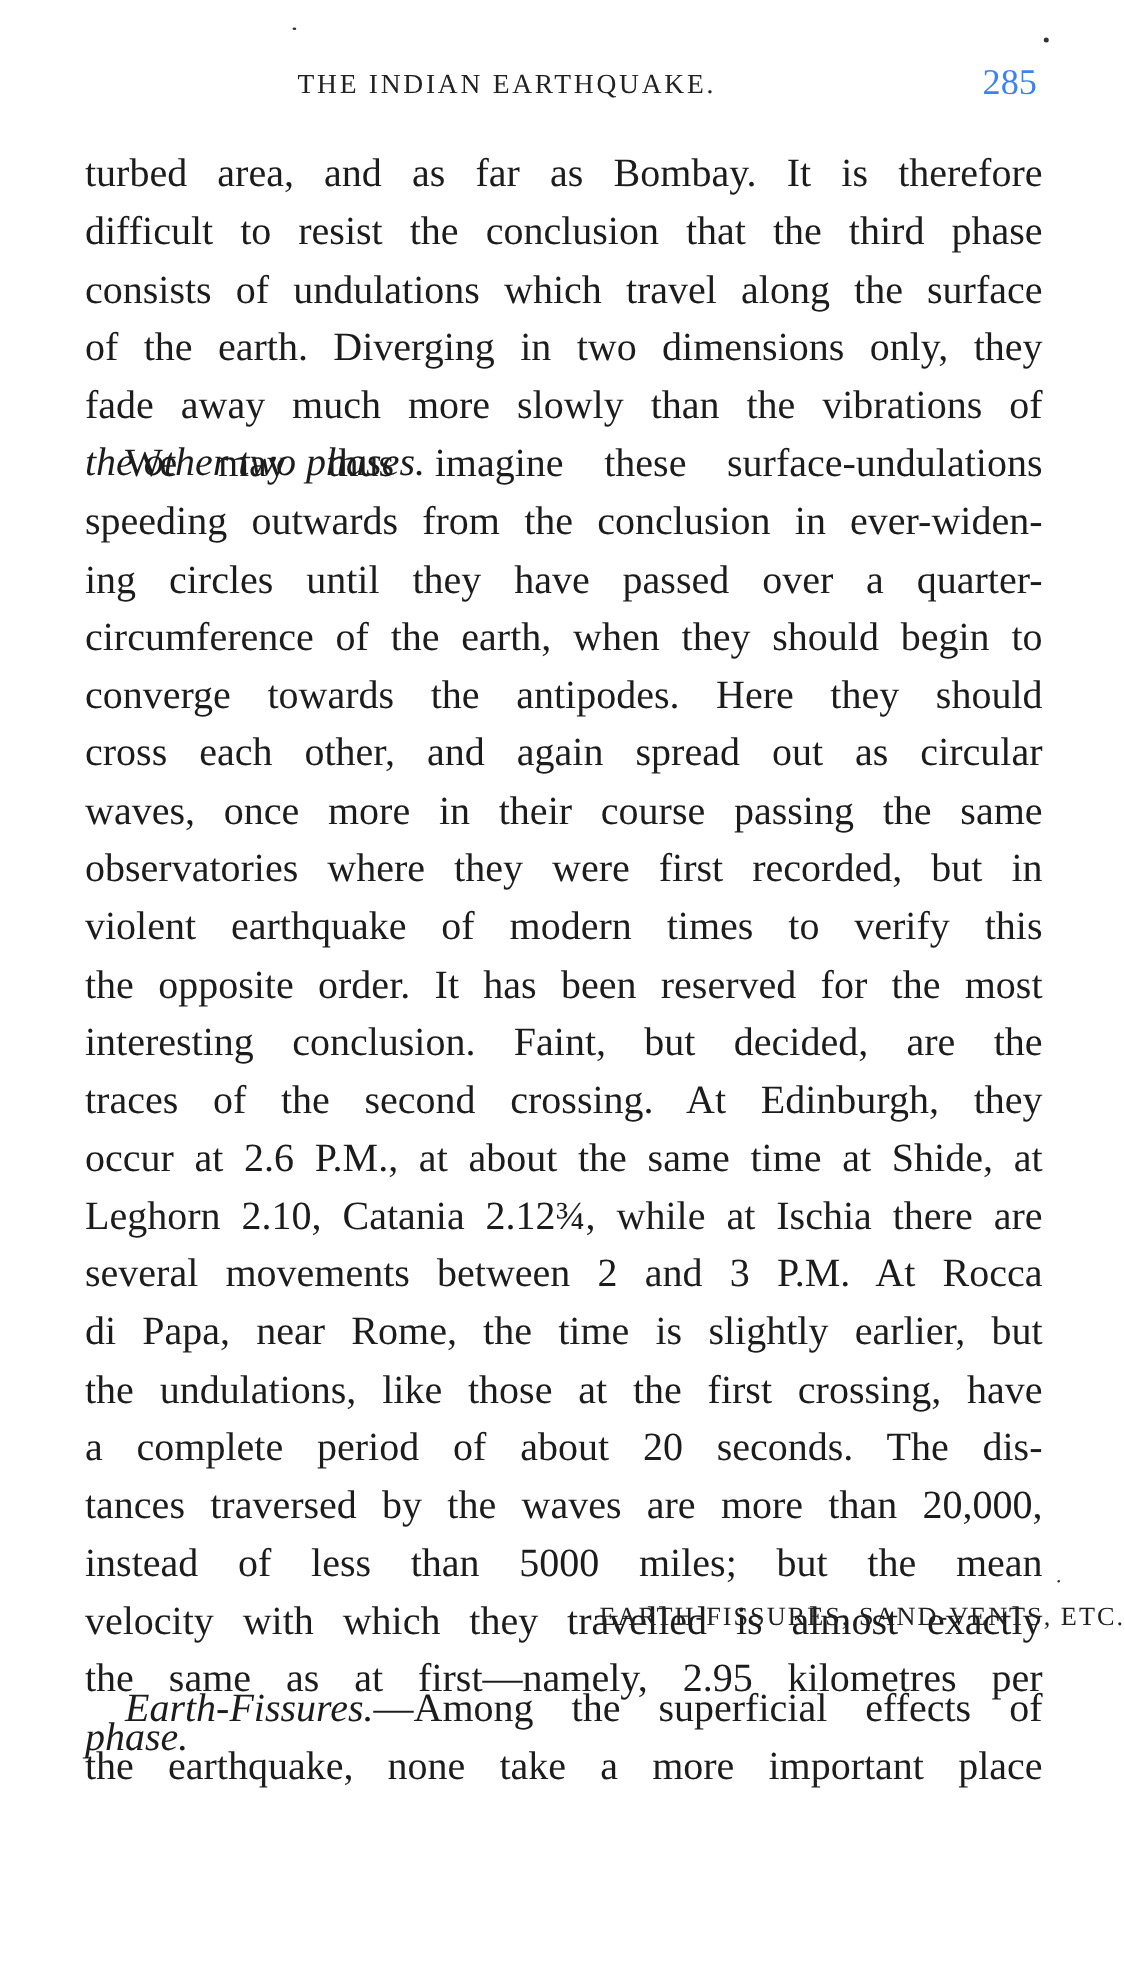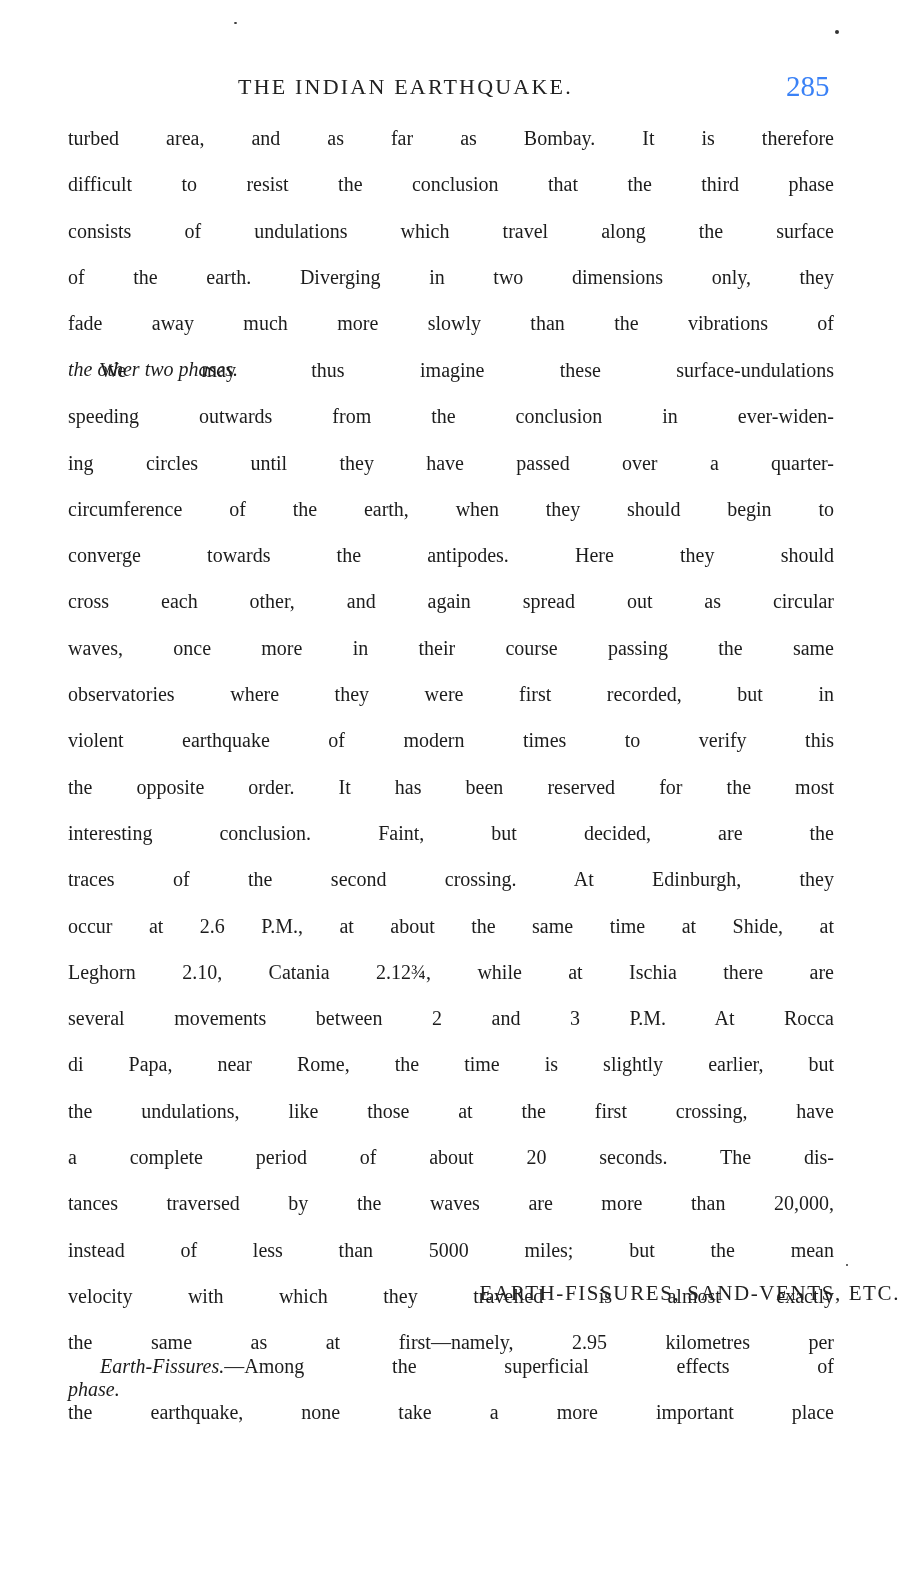--- a/index.html
+++ b/index.html
@@ -15,21 +15,21 @@
       font-family: "Liberation Serif", "DejaVu Serif", serif;
       color: #1a1a1a;
     }
     .speck {
       position: absolute;
       background: #333;
       border-radius: 50%;
     }
     .running-head {
       position: absolute;
-      top: 70px;
+      top: 50px;
       left: 0;
       width: 900px;
       height: 40px;
     }
     .running-title {
       position: absolute;
       left: 238px;
       top: 4px;
       font-size: 22px;
       letter-spacing: 2.2px;
@@ -44,21 +44,21 @@
     }
     .text-block {
       position: absolute;
       left: 68px;
       width: 766px;
     }
     .line {
       display: block;
       height: 46.3px;
       line-height: 46.3px;
-      font-size: 20px;
+      font-size: 32px;
       white-space: nowrap;
       text-align: justify;
       text-align-last: justify;
       color: #1c1c1c;
     }
     .line.last {
       text-align: right;
       text-align-last: left;
       font-style: italic;
     }

